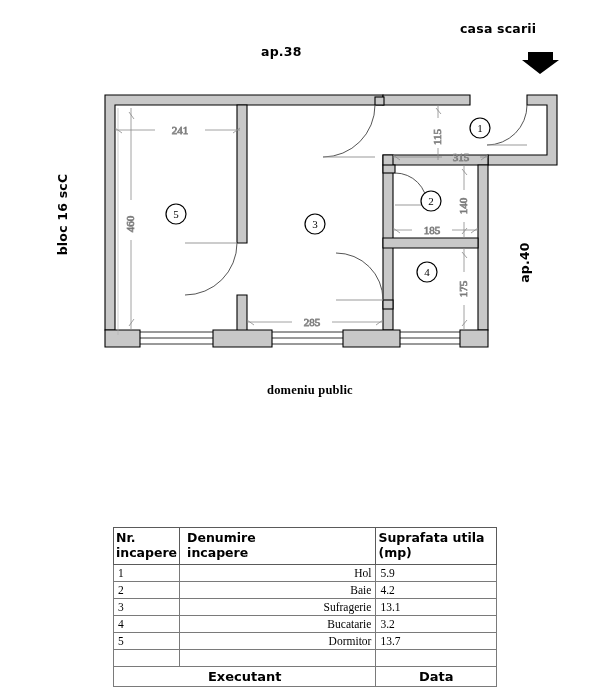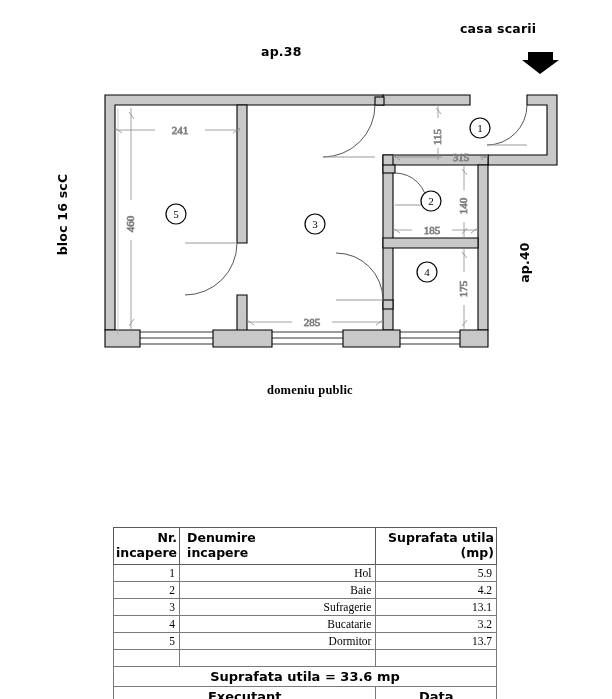--- a/index.html
+++ b/index.html
@@ -65,23 +65,23 @@
   }
   #room-table thead th {
     font-family: "DejaVu Sans", sans-serif;
     font-size: 12.5px;
     font-weight: bold;
     text-align: center;
     line-height: 1.18;
     padding: 3px 2px;
     border: 1px solid #5a5a5a;
   }
-  #room-table .col-nr { width: 62px; text-align: right; }
+  #room-table .col-nr { width: 62px; text-align: left; }
   #room-table .col-name { width: 200px; text-align: right; padding-left: 7px; }
-  #room-table .col-area { width: 122px; text-align: right; }
+  #room-table .col-area { width: 122px; text-align: left; }
   #room-table tbody tr { height: 17px; }
   #room-table .blank-row td { height: 17px; }
   #room-table .total-row td {
     font-family: "DejaVu Sans", sans-serif;
     font-size: 13px;
     font-weight: bold;
     text-align: center;
     padding: 2px;
   }
   #room-table .footer-row td {
@@ -326,21 +326,18 @@
     <tr>
       <td class="col-nr">5</td>
       <td class="col-name">Dormitor</td>
       <td class="col-area">13.7</td>
     </tr>
     <tr class="blank-row">
       <td class="col-nr">&nbsp;</td>
       <td class="col-name">&nbsp;</td>
       <td class="col-area">&nbsp;</td>
     </tr>
-    <tr class="total-row">
-      <td colspan="3">Suprafata utila = 33.6 mp</td>
-    </tr>
     <tr class="footer-row">
       <td colspan="2" class="f-exec">Executant</td>
       <td class="f-data">Data</td>
     </tr>
   </tbody>
 </table>
 
 </body></html>

